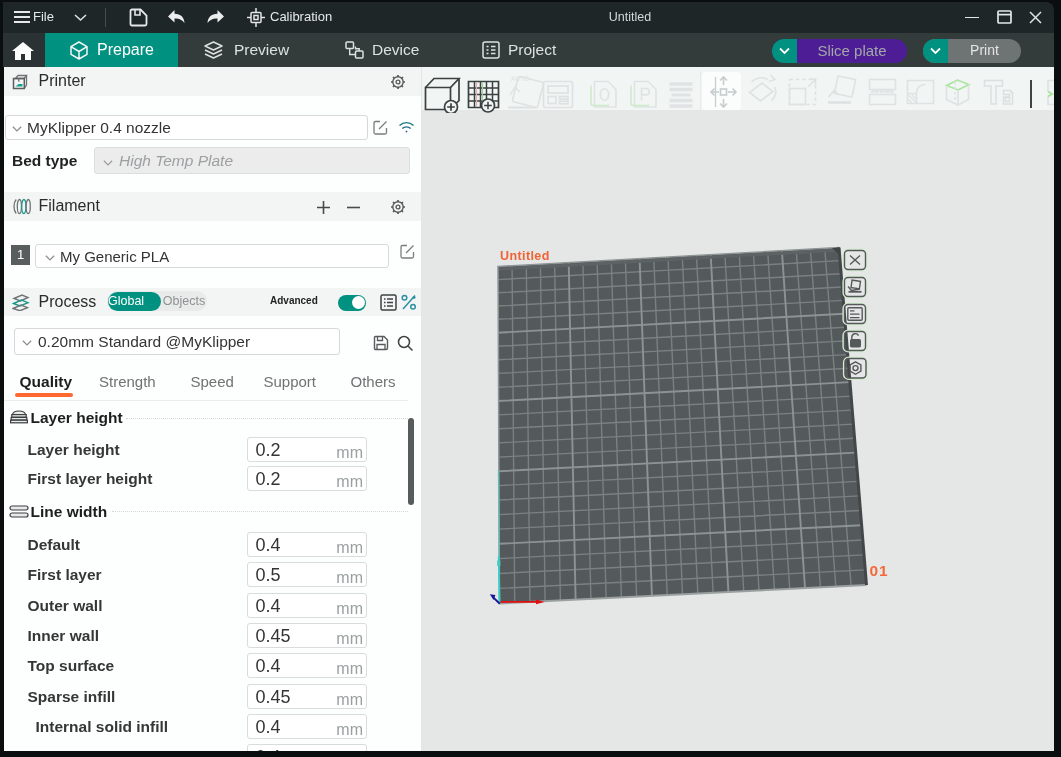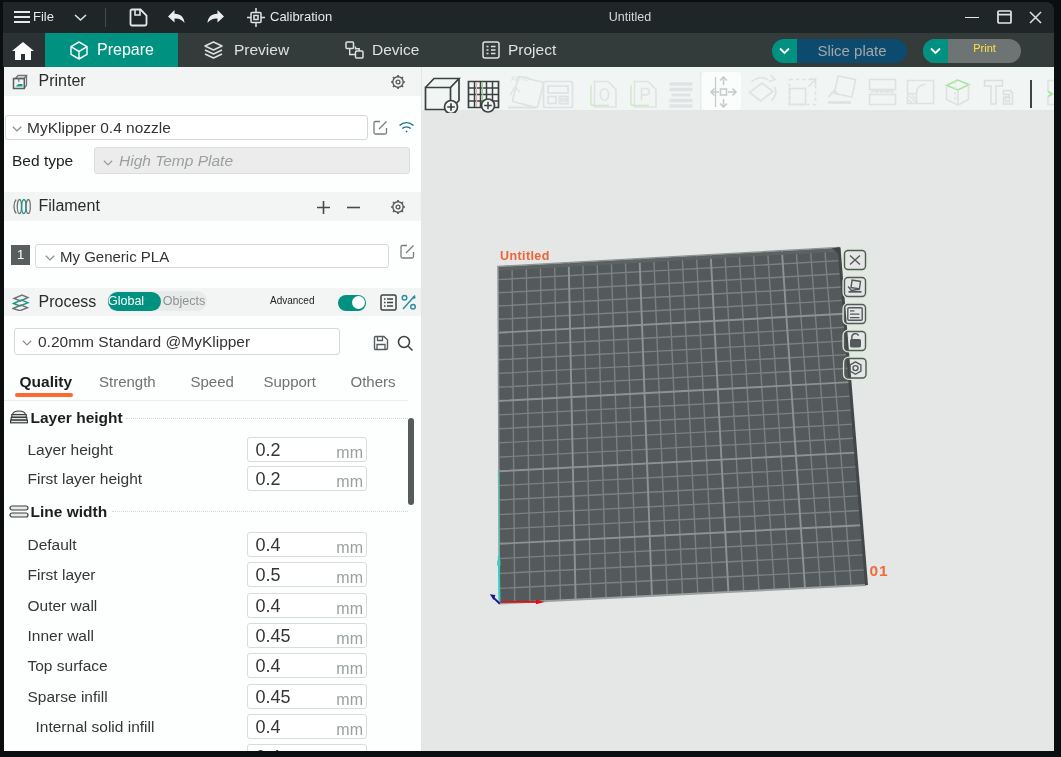--- a/index.html
+++ b/index.html
@@ -10,21 +10,21 @@
   .titlebar { left:3px; top:2px; width:1051px; height:31px; background:#1f2627; border-radius:0 8px 0 0; }
   .tabbar { left:3px; top:33px; width:1051px; height:34px; background:#333b3b; }
   .ttxt { color:#e6e9e9; font-size:13px; line-height:31px; }
   svg { display:block; }
   .panel { left:4px; top:67px; width:418px; height:684px; background:#fdfefe; border-right:0.5px solid #e2e6e6; }
   .sechead { left:0; width:417px; height:29px; background:#f2f5f4; color:#2b2b2b; }
   .shtext { position:absolute; left:34.5px; font-size:16px; color:#2b2b2b; }
   .combo { position:absolute; background:#fff; border:1px solid #d6d9d9; border-radius:3px; }
   .combo .tx { position:absolute; left:21px; top:50%; transform:translateY(-50%); font-size:15.5px; color:#343434; white-space:nowrap; }
   .chev { position:absolute; width:12px; height:12px; }
-  .lbl { position:absolute; font-size:15.5px; color:#363636; white-space:nowrap; }
+  .lbl { position:absolute; font-size:15.5px; color:#363636; white-space:nowrap;font-weight:bold; }
   .inp { position:absolute; left:242.5px; width:120.5px; height:25px; border:1px solid #d8dcdc; border-radius:3px; background:#fff; }
   .inp .v { position:absolute; left:8px; top:2px; font-size:18px; color:#343434; }
   .inp .u { position:absolute; right:3px; top:6px; font-size:16px; color:#9aa0a0; }
   .grp { position:absolute; font-size:15.5px; font-weight:bold; color:#1d1d1d; white-space:nowrap; }
   .dot { position:absolute; border-top:1px dotted #d4d8d8; height:0; }
   .tabtxt { position:absolute; font-size:15px; color:#6e7373; }
   .viewport { left:422px; top:67px; width:632px; height:684px; background:#e5e7e6; }
   .vtoolbar { position:absolute; left:0; top:0; width:632px; height:43px; background:#f1f5f4; }
 </style>
 </head>
@@ -95,33 +95,33 @@
       <path d="M4.7 7.5v6h5.8M14.2 10V7.8h-3.7V5.5" stroke-width="1.4"></path>
     </g>
   </svg>
   <div class="abs" style="left:372px;top:41px;font-size:15.5px;color:#dde1e1;">Device</div>
   <svg class="abs" style="left:482px;top:41px;" width="18" height="18" viewBox="0 0 18 18">
     <rect x="1" y="1" width="16" height="16" rx="2" fill="none" stroke="#dde1e1" stroke-width="1.5"></rect>
     <path d="M4.5 5.5h2M4.5 9h2M4.5 12.5h2M9 5.5h4.5M9 9h4.5M9 12.5h4.5" stroke="#dde1e1" stroke-width="1.4"></path>
   </svg>
   <div class="abs" style="left:508px;top:41px;font-size:15.5px;color:#dde1e1;">Project</div>
 
-  <div class="abs" style="left:772px;top:39px;width:135px;height:24px;border-radius:12px;background:#0c4a6e;overflow:hidden;">
+  <div class="abs" style="left:772px;top:39px;width:135px;height:24px;border-radius:12px;background:#4c1d95;overflow:hidden;">
     <div style="position:absolute;left:0;top:0;width:25px;height:24px;background:#019180;"></div>
     <svg style="position:absolute;left:6px;top:8px;" width="13" height="8" viewBox="0 0 13 8">
         <path d="M2 1.5l4.5 4.5L11 1.5" stroke="#fff" stroke-width="1.8" fill="none"></path>
       </svg>
     <div style="position:absolute;left:25px;top:3px;width:110px;text-align:center;font-size:15px;color:#a3a8a8;">Slice plate</div>
   </div>
   <div class="abs" style="left:923px;top:39px;width:98px;height:24px;border-radius:12px;background:#6e7374;overflow:hidden;">
     <div style="position:absolute;left:0;top:0;width:25px;height:24px;background:#019180;"></div>
     <svg style="position:absolute;left:6px;top:8px;" width="13" height="8" viewBox="0 0 13 8">
         <path d="M2 1.5l4.5 4.5L11 1.5" stroke="#fff" stroke-width="1.8" fill="none"></path>
       </svg>
-    <div style="position:absolute;left:25px;top:3px;width:73px;text-align:center;font-size:11px;color:#fde047;">Print</div>
+    <div style="position:absolute;left:25px;top:3px;width:73px;text-align:center;font-size:14px;color:#e5e5e5;">Print</div>
   </div>
 
   <div class="abs panel" id="panel" style="overflow:hidden;">
 
     <div class="abs sechead" style="top:0;"></div>
     <svg class="abs" style="left:8px;top:7px;" width="17" height="17" viewBox="0 0 17 17">
       <path d="M3.5 4.5 6 1.5h8.5l-2.3 3Z" fill="none" stroke="#6f7474" stroke-width="1.3"></path>
       <path d="M14.5 1.5V11l-2.3 3.5" fill="none" stroke="#6f7474" stroke-width="1.3"></path>
       <rect x="1.5" y="4.5" width="10.8" height="10" fill="none" stroke="#595e5e" stroke-width="1.5"></rect>
       <path d="M3.5 12.5l3-2.5h4v2.5Z" fill="#16a08e"></path>

